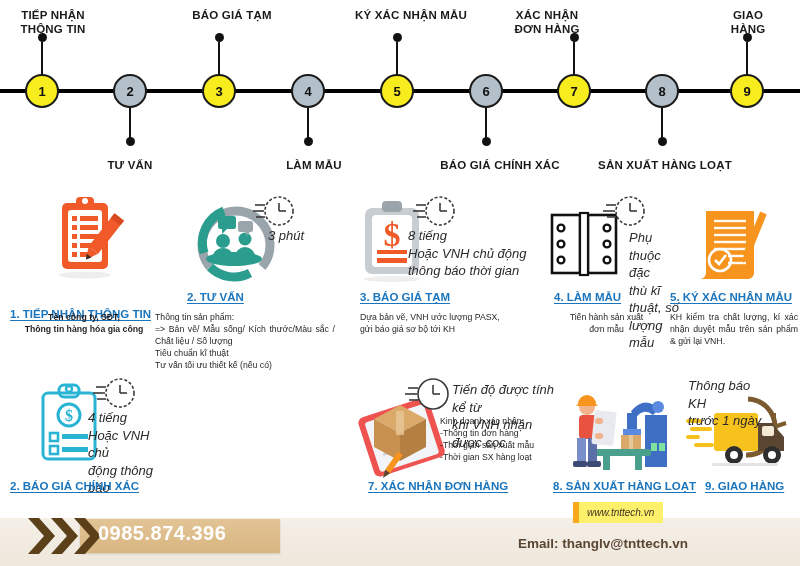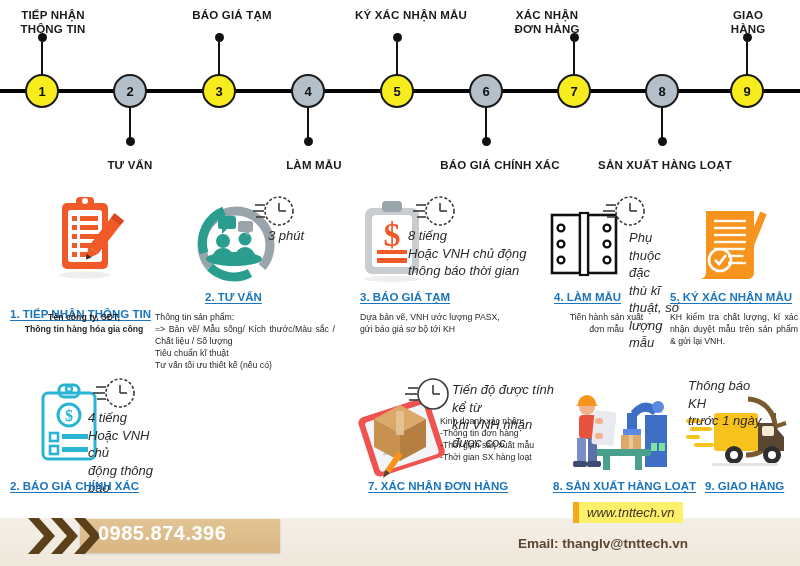--- a/index.html
+++ b/index.html
@@ -43,21 +43,21 @@
   .chev svg{display:block;}
   .phone-ribbon{position:absolute;left:80px;top:519px;width:200px;height:34px;
         background:linear-gradient(180deg,#e2c495 0%,#d9b682 100%);
         box-shadow:0 1px 2px rgba(0,0,0,.15);}
   .phone-ribbon:after{content:"";position:absolute;right:-0px;top:0;width:0;height:0;}
   .phone-txt{position:absolute;left:98px;top:522px;width:190px;
         font-size:20px;font-weight:bold;color:#fff;letter-spacing:.5px;}
   .web-chip{position:absolute;left:573px;top:502px;height:21px;background:#fdf06a;
         display:flex;align-items:center;padding:0 9px 0 0;}
   .web-bar{width:6px;height:21px;background:#f7a81b;margin-right:8px;}
-  .web-txt{font-size:13px;font-style:italic;color:#3f3223;font-weight:normal;}
+  .web-txt{font-size:10px;font-style:italic;color:#3f3223;font-weight:normal;}
   .email-txt{position:absolute;left:518px;top:536px;font-size:13.5px;font-weight:bold;color:#5b4632;}
 </style>
 </head>
 <body>
 
 <div class="stage">
 
   <div class="timeline">
     <div class="tl-axis"></div>
 
@@ -177,21 +177,21 @@
         <line x1="26" y1="16" x2="26" y2="8" stroke="#3a3a3a" stroke-width="1.6"></line>
         <line x1="26" y1="16" x2="33" y2="16" stroke="#3a3a3a" stroke-width="1.6"></line>
         <g stroke="#3a3a3a" stroke-width="1.6">
           <line x1="2" y1="10" x2="12" y2="10"></line>
             <line x1="0" y1="16" x2="11" y2="16"></line>
             <line x1="3" y1="22" x2="12" y2="22"></line>
         </g>
       </svg>
     </div>
     <div class="note" style="position:absolute;left:103px;top:32px;white-space:pre-line;">3 phút</div>
-    <div class="blk-title" style="position:absolute;left:40px;top:96px;">2. TƯ VẤN</div>
+    <div class="blk-title" style="position:absolute;left:22px;top:96px;">2. TƯ VẤN</div>
     <div class="blk-body just" style="position:absolute;left:-10px;top:116px;width:180px;white-space:pre-line;">Thông tin sản phẩm:
 =&gt; Bản vẽ/ Mẫu sống/ Kích thước/Màu sắc / Chất liệu / Số lượng
 Tiêu chuẩn kĩ thuật
 Tư vấn tối ưu thiết kế (nếu có)</div>
   </div>
 
   <div class="block" style="left:350px;top:195px;width:190px;">
     <div class="art" style="left:5px;top:3px;">
       <svg width="76" height="84" viewBox="0 0 76 84">
         <rect x="10" y="10" width="54" height="66" rx="7" fill="#c8cdd2"></rect>

